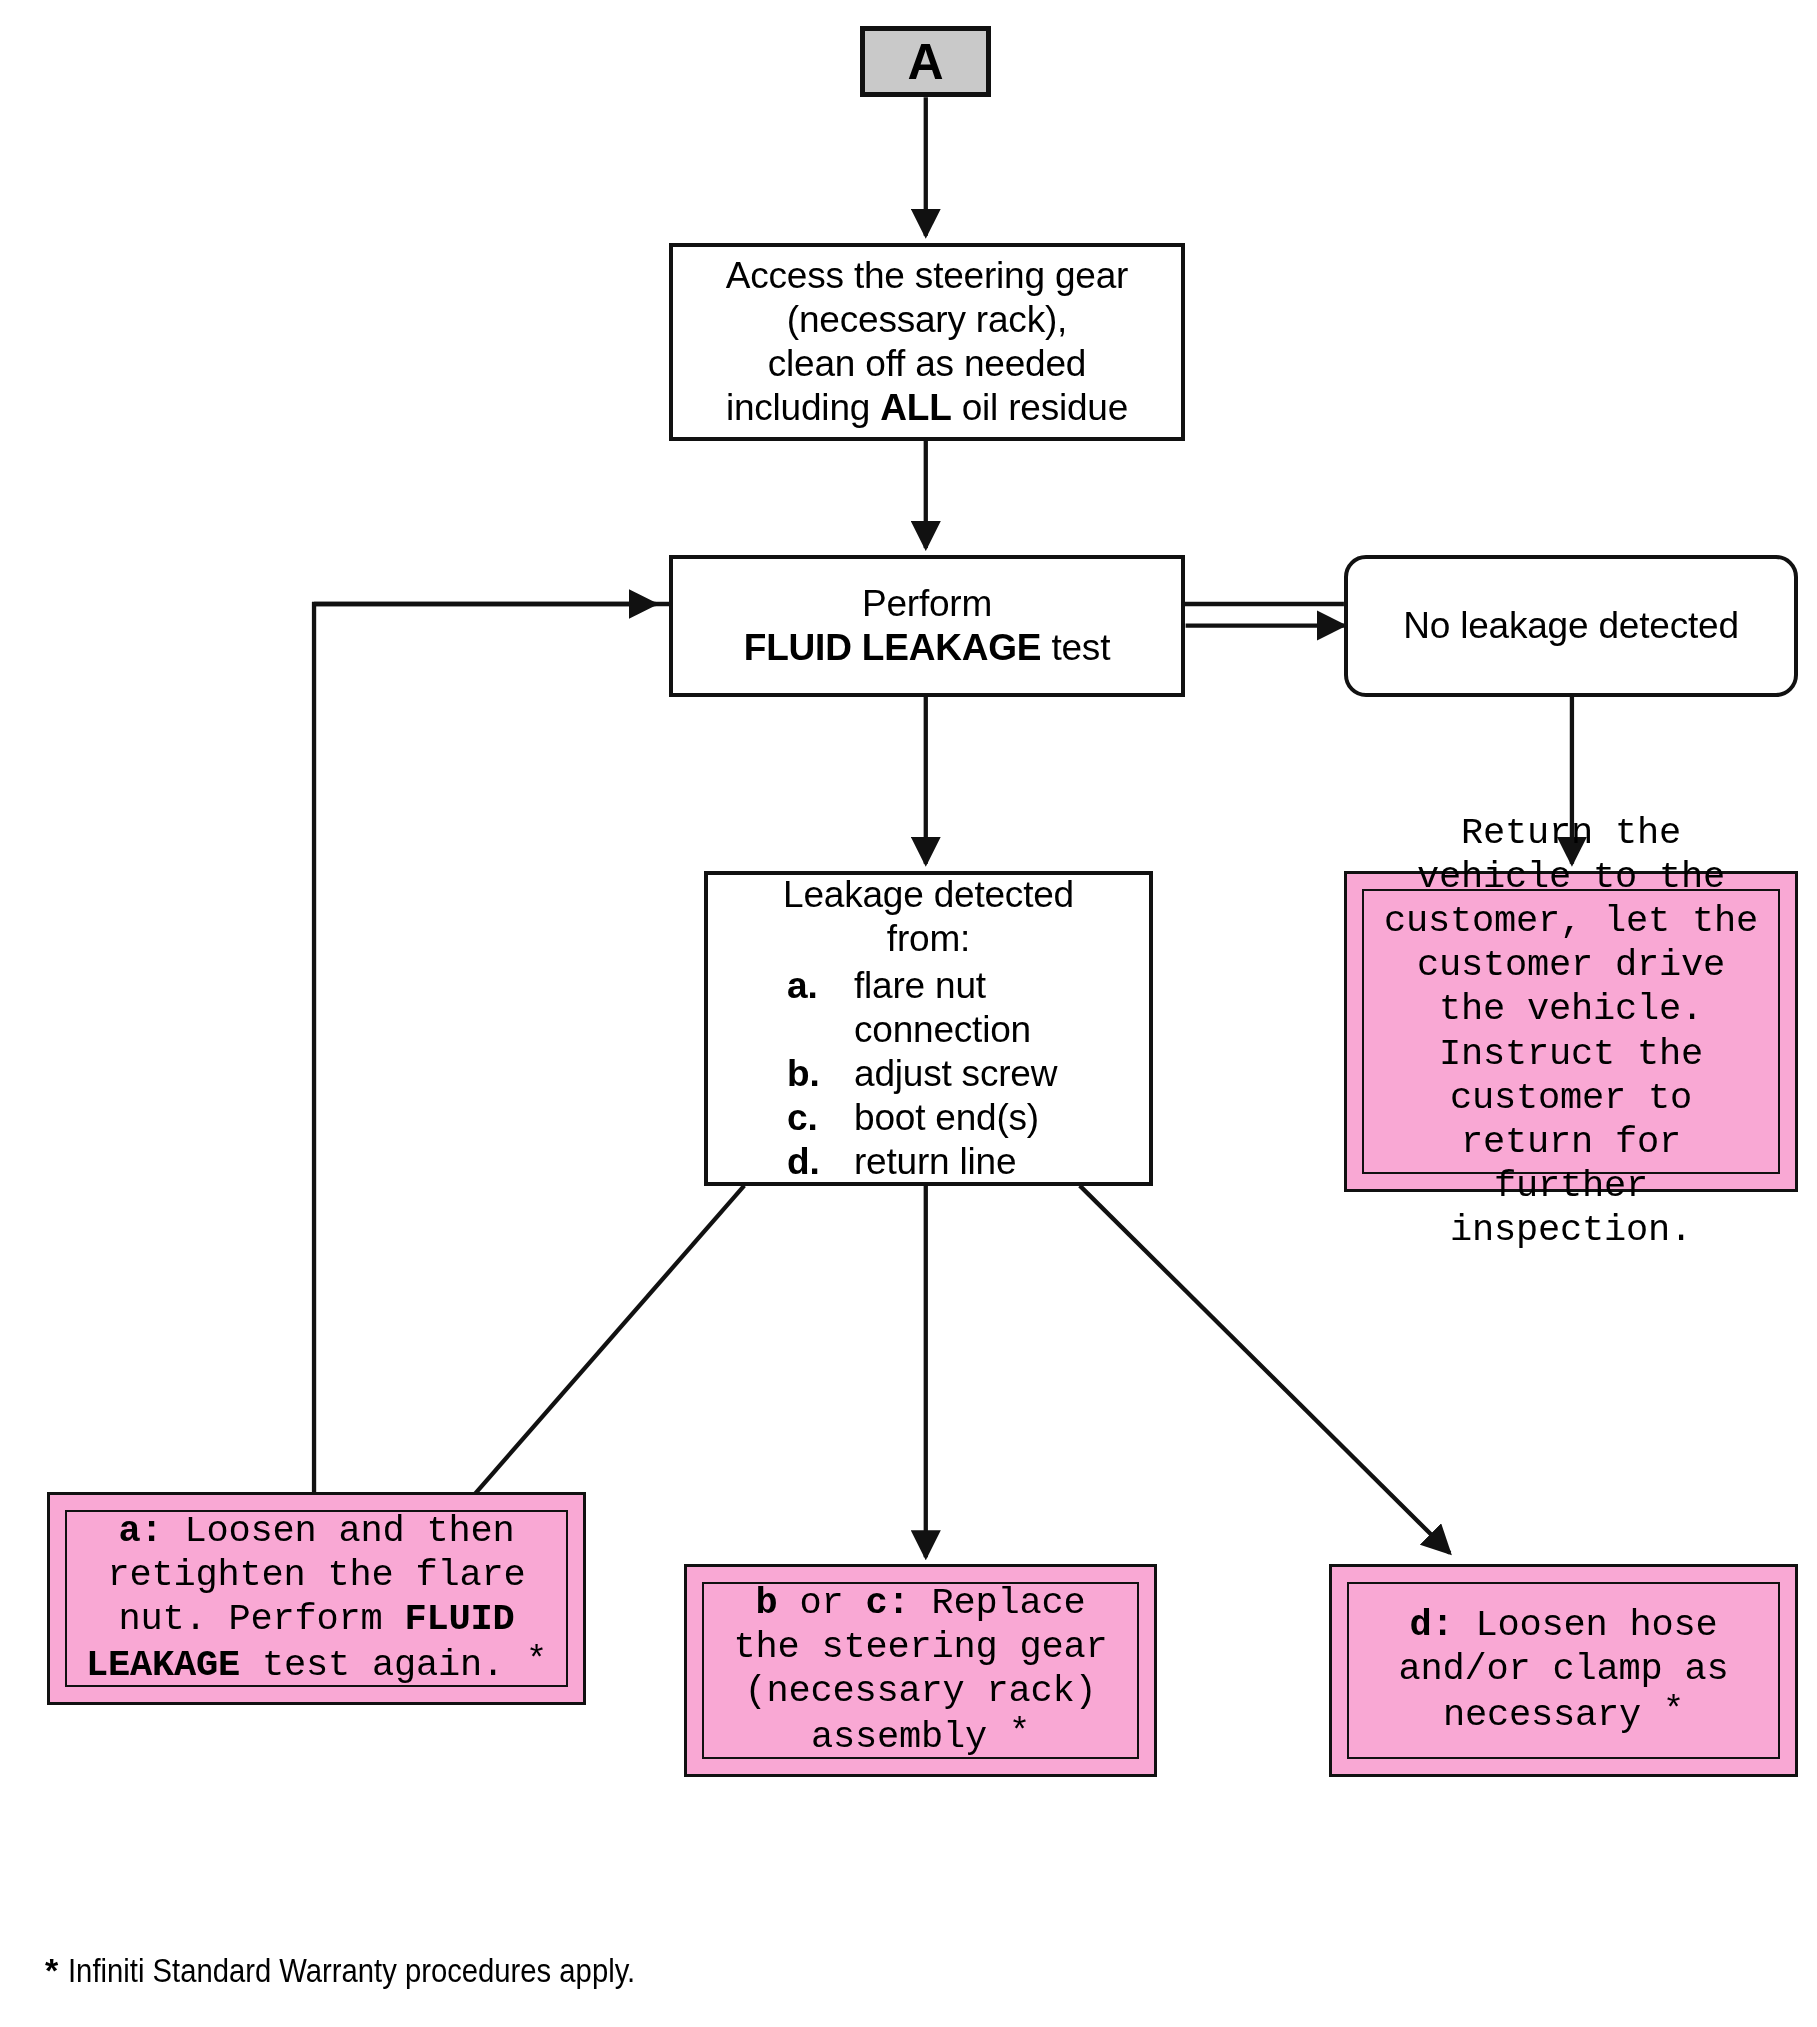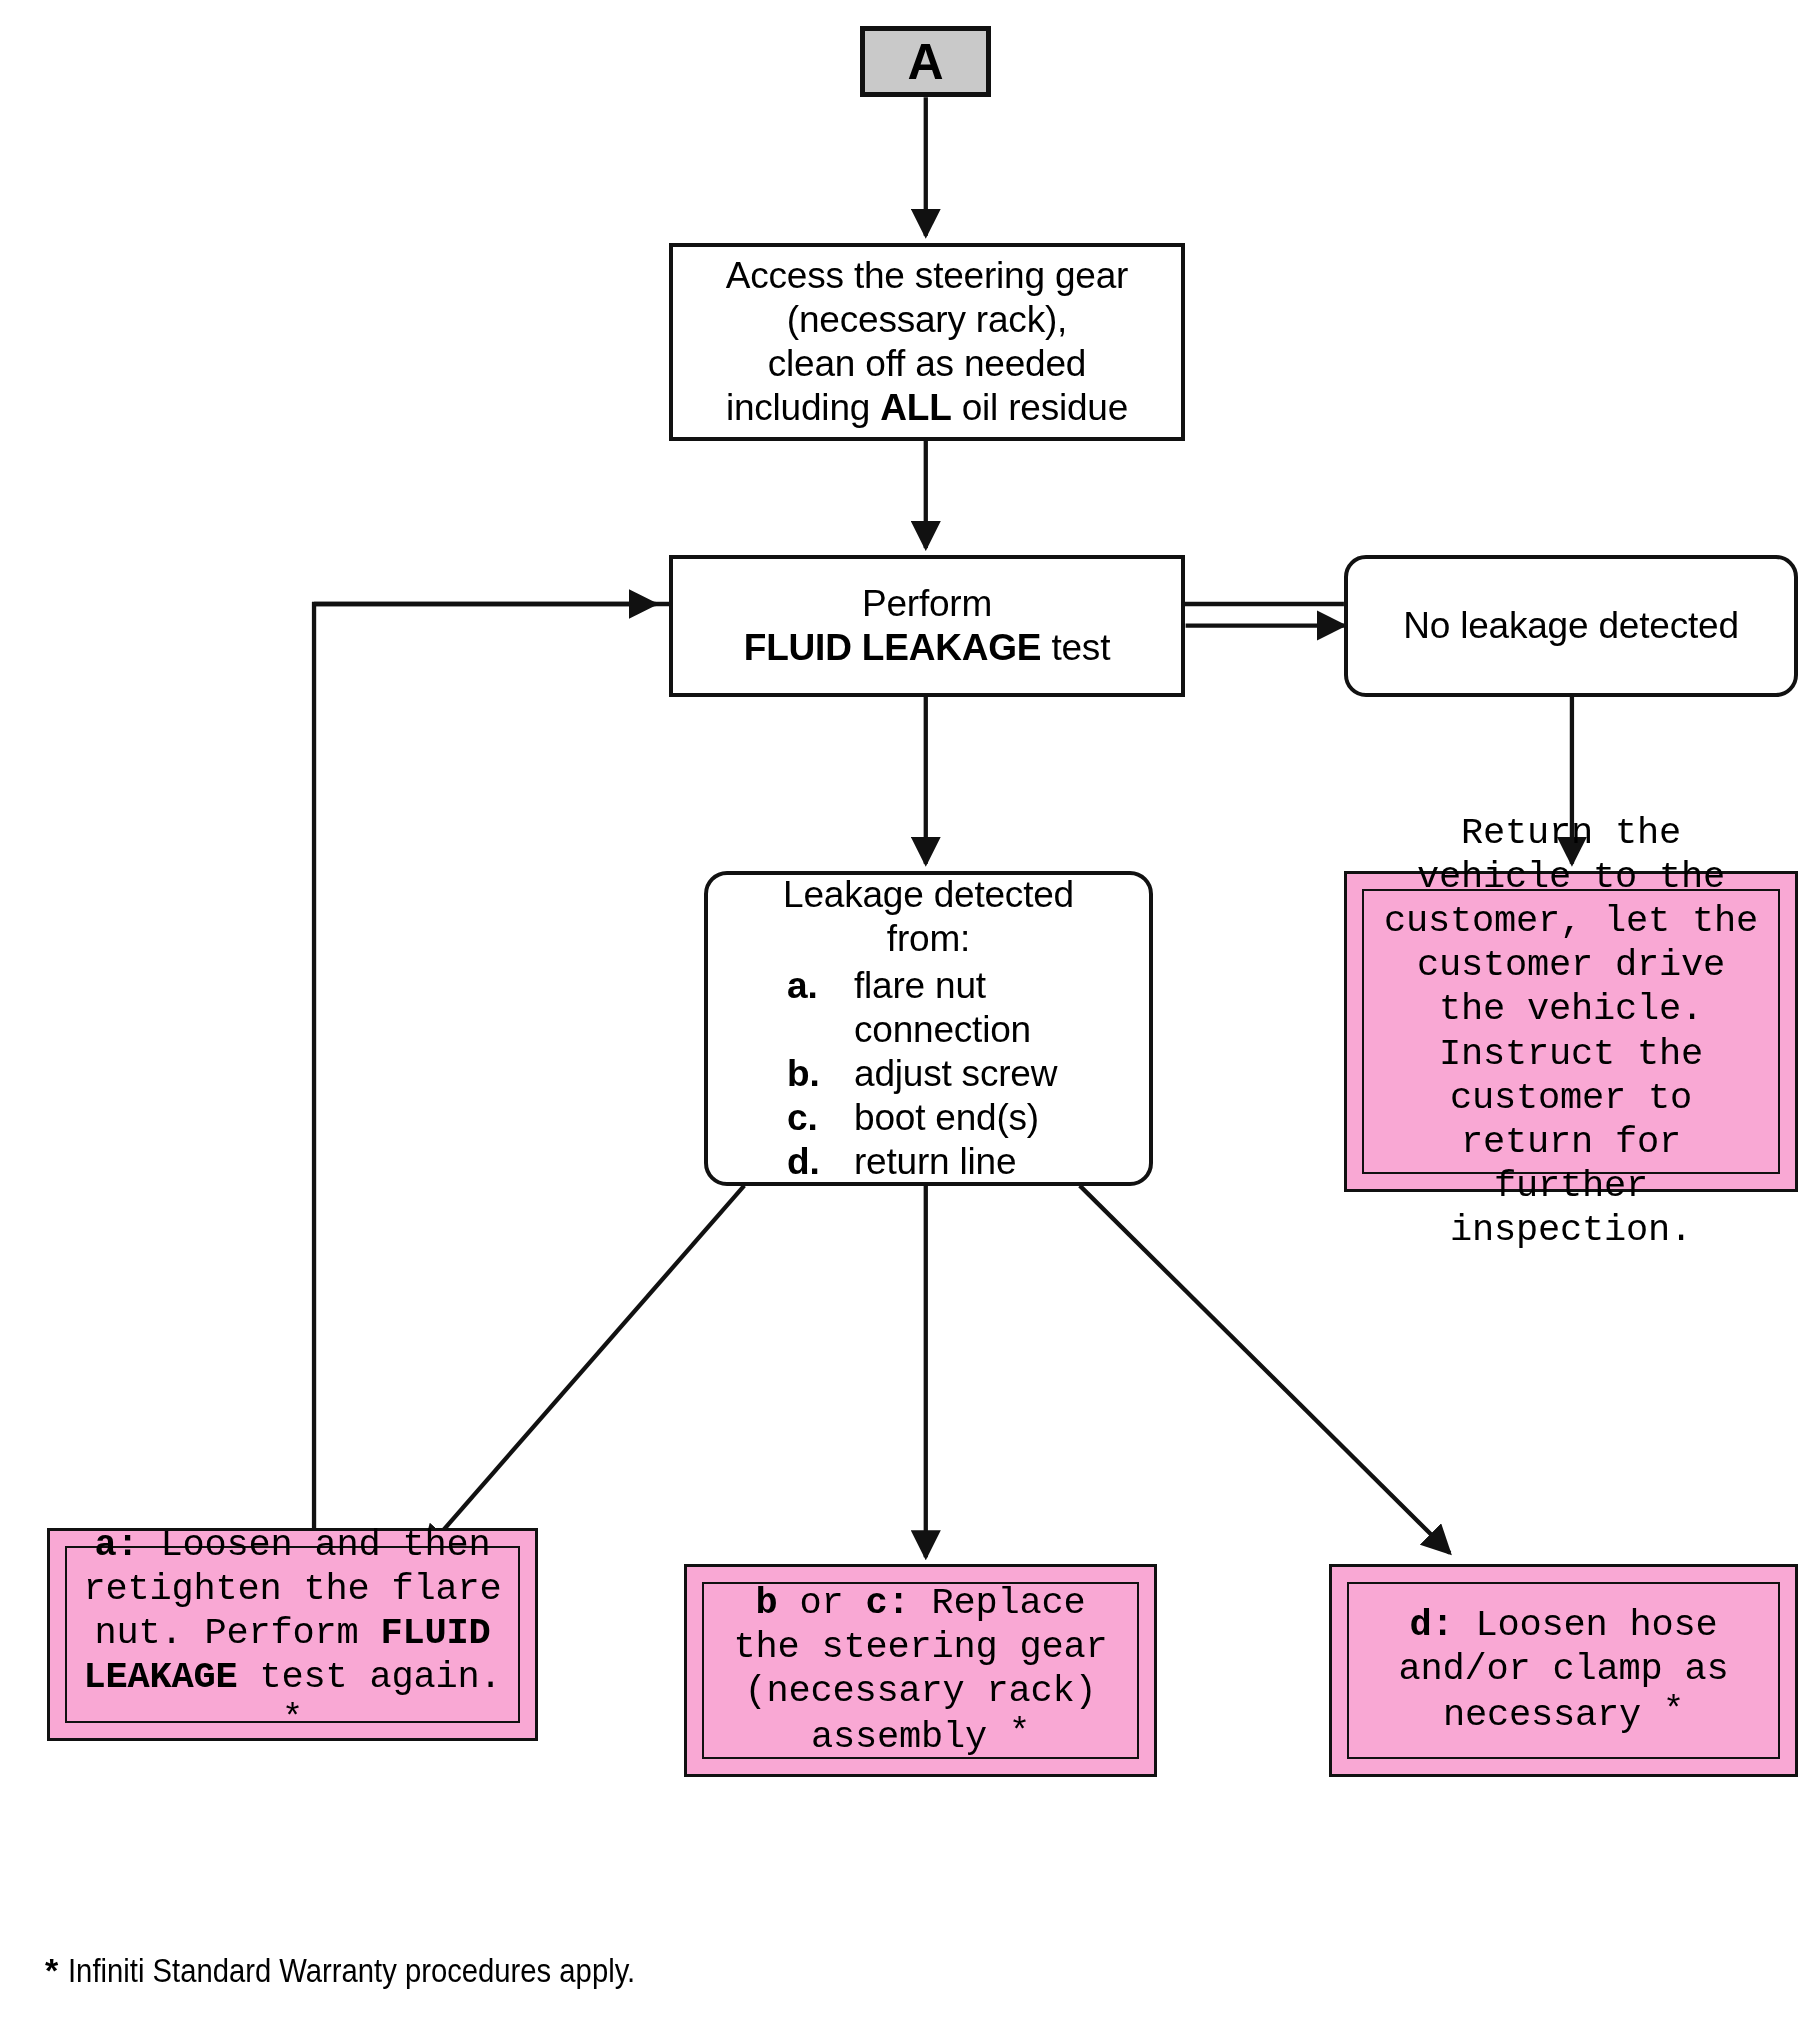--- a/index.html
+++ b/index.html
@@ -160,21 +160,21 @@
       <b>FLUID LEAKAGE</b><span> test</span>
     </div>
   </div>
 
   <div class="node" style="left:1344px; top:555px; width:454px; height:142px;border-radius:22px;">
     <div class="inner">
       <span>No leakage detected</span>
     </div>
   </div>
 
-  <div class="node" style="left:704px; top:871px; width:449px; height:315px;border-radius:23px;">
+  <div class="node" style="left:704px; top:871px; width:449px; height:315px;">
     <div class="inner" style="padding:0;">
       <div style="text-align:center;">
         <span>Leakage detected</span><br>
         <span>from:</span>
       </div>
       <ul class="leak-list">
         <li>
           <span class="mk">a.</span>
           <span>flare nut connection</span>
         </li>
@@ -193,21 +193,21 @@
       </ul>
     </div>
   </div>
 
   <div class="node double" style="left:1344px; top:871px; width:454px; height:321px;">
     <div class="inner">
       <span>Return the vehicle to the customer, let the customer drive the vehicle. Instruct the customer to return for further inspection.</span>
     </div>
   </div>
 
-  <div class="node double" style="left:47px; top:1528px; width:491px; height:213px;">
+  <div class="node double" style="left:47px; top:1492px; width:539px; height:213px;">
     <div class="inner">
       <span>
         <b>a:</b><span> Loosen and then retighten the flare nut. Perform </span><b>FLUID LEAKAGE</b><span> test again. </span><span class="star-sup">*</span>
       </span>
     </div>
   </div>
 
   <div class="node double" style="left:684px; top:1564px; width:473px; height:213px;">
     <div class="inner">
       <span>

